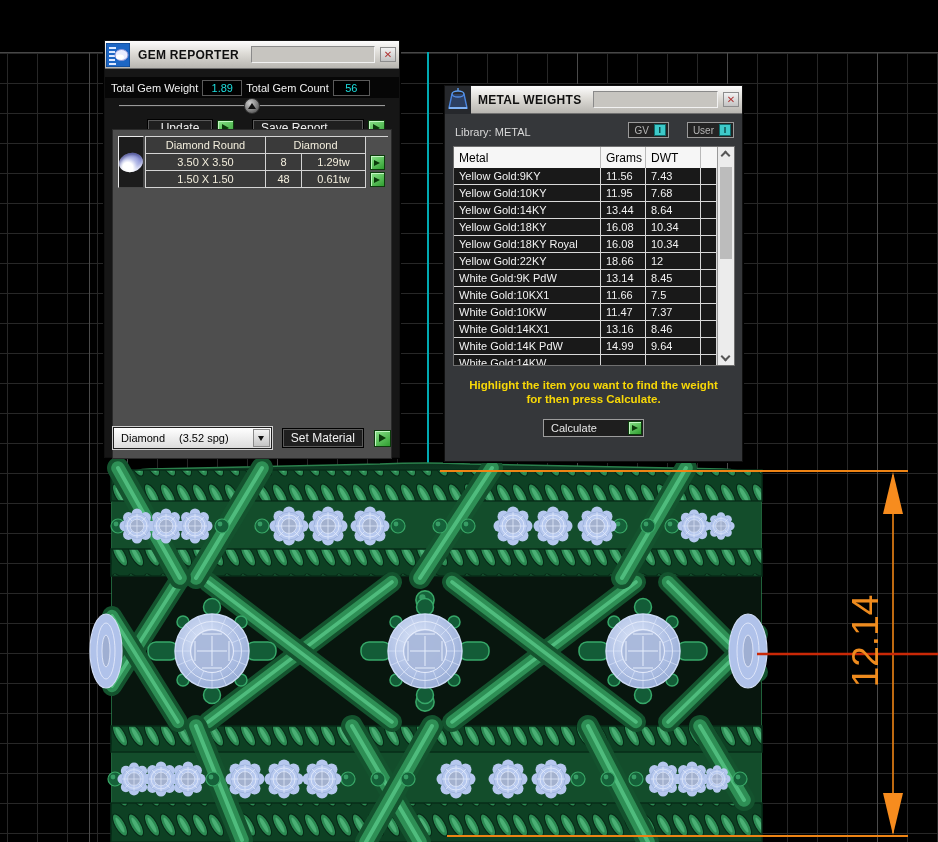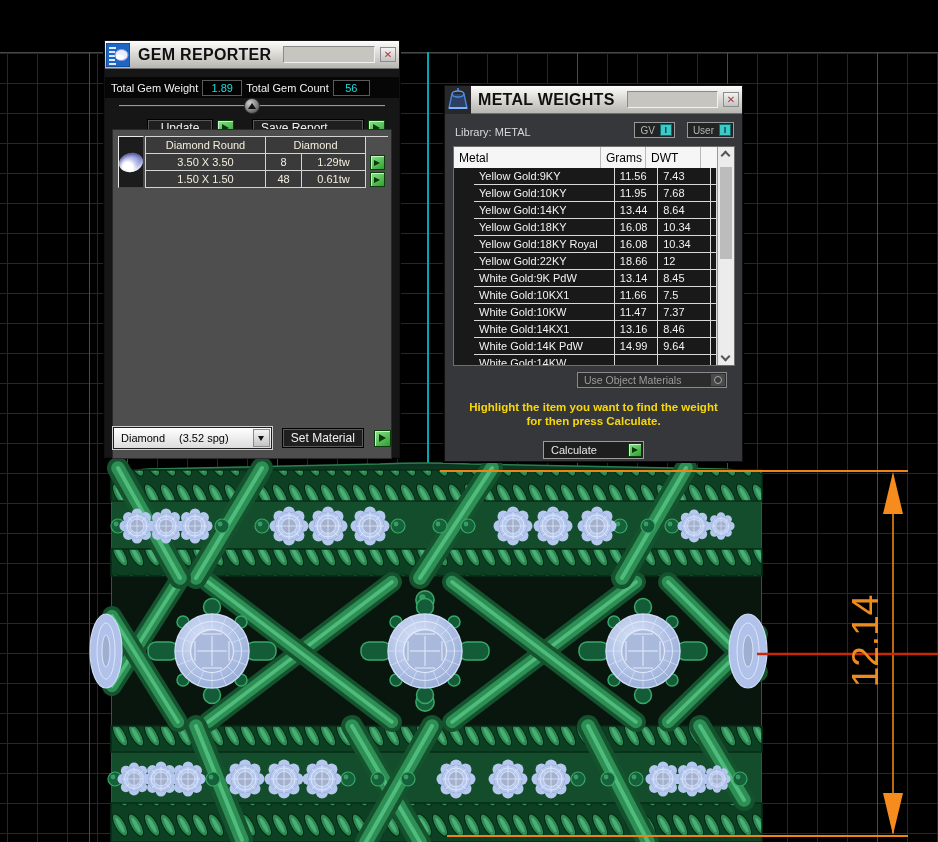--- a/index.html
+++ b/index.html
@@ -14,21 +14,21 @@
       repeating-linear-gradient(to bottom,#272727 0 1px,transparent 1px 30px);
     background-position:127px 0,7px 0,0 0;}
   .scene{position:absolute;left:0;top:0;}
 
   
   .panel{position:absolute;border:1px solid #101010;box-shadow:0 0 0 1px #000;}
   .titlebar{height:28px;display:flex;align-items:center;
     background:linear-gradient(180deg,#fdfdfd 0%,#dedcd7 45%,#b8b6b1 100%);
     border-bottom:1px solid #6f6f6f;}
   .titlebar .icon{width:26px;height:28px;flex:0 0 26px;display:flex;align-items:center;justify-content:center;}
-  .title{font-size:16px;font-weight:bold;color:#101010;padding-left:7px;letter-spacing:.3px;white-space:nowrap;text-align:right;}
+  .title{font-size:12px;font-weight:bold;color:#101010;padding-left:7px;letter-spacing:.3px;white-space:nowrap;text-align:right;}
   .tb-inset{flex:1;height:17px;margin:0 5px 0 12px;background:#c7c5c0;
     border:1px solid;border-color:#8a8a8a #f2f2f2 #f2f2f2 #8a8a8a;}
   .closebtn{width:16px;height:15px;margin-right:3px;flex:0 0 16px;
     background:linear-gradient(#f2f2f2,#c3c3c3);border:1px solid #8d8d8d;
     color:#b03434;font-weight:bold;font-size:10px;line-height:13px;text-align:center;cursor:default;}
   .garrow{width:17px;height:17px;flex:0 0 17px;background:linear-gradient(145deg,#8ae38a,#2f9e2f);
     border:1px solid #0c3c0c;box-shadow:inset 1px 1px 0 #c2f6c2;display:flex;align-items:center;justify-content:center;}
   .garrow i{display:block;width:0;height:0;border-left:7px solid #0a3a0a;border-top:4px solid transparent;border-bottom:4px solid transparent;}
   .dbtn{background:#1f1f1f;border:1px solid #000;box-shadow:inset 0 0 0 1px #5a5a5a;
     color:#f0f0f0;font-size:12px;display:flex;align-items:center;height:19px;}
@@ -71,29 +71,29 @@
   .combo-arrow{width:17px;height:18px;margin-right:1px;background:linear-gradient(#f4f4f4,#c4c4c4);
     border:1px solid #8a8a8a;display:flex;align-items:center;justify-content:center;}
   .tri-dn{width:0;height:0;border-top:5px solid #111;border-left:3.5px solid transparent;border-right:3.5px solid transparent;}
   .btn-setmat{width:86px;height:20px;justify-content:center;}
 
   
   .mw-panel{left:444px;top:85px;width:299px;height:377px;background:#35373a;}
   .mw-libraryrow{display:flex;align-items:flex-end;padding:8px 8px 0 10px;font-size:11px;color:#d8d8d8;}
   .mw-libraryrow .sp{flex:1;}
   .tgl{display:flex;align-items:center;gap:5px;background:#232323;border:1px solid #9a9a9a;
-    padding:1px 2px 1px 5px;color:#b5b5b5;font-size:10px;margin-left:12px;}
+    padding:1px 2px 1px 5px;color:#b5b5b5;font-size:10px;margin-left:18px;}
   .cyanbox{width:12px;height:12px;background:#3ec9c9;border:1px solid #0d6d6d;color:#083b3b;
     font-size:9px;font-weight:bold;line-height:10px;text-align:center;}
   .mw-tablewrap{position:relative;margin:8px 7px 0 8px;height:220px;border:1px solid #6f6f6f;overflow:hidden;background:#191919;}
   .mw-head{display:flex;height:21px;background:#f6f6f6;color:#000;font-size:12px;align-items:center;}
   .mw-cell{padding-left:5px;overflow:hidden;white-space:nowrap;}
   .c0{width:147px;} .c1{width:45px;} .c2{width:55px;} .c3{width:19px;flex:1;}
   .mw-head .mw-cell{border-right:1px solid #b9b9b9;height:100%;display:flex;align-items:center;}
-  .mw-rows{position:absolute;left:0;right:17px;top:21px;bottom:0;overflow:hidden;padding-left:20px;}
+  .mw-rows{position:absolute;left:0;right:17px;top:21px;bottom:0;overflow:hidden;}
   .mw-row{display:flex;height:17px;background:#191919;color:#f2f2f2;font-size:11px;
     border-bottom:1px solid #d9d9d9;align-items:center;}
   .mw-row .mw-cell{border-right:1px solid #d9d9d9;height:100%;display:flex;align-items:center;}
   .mw-scroll{position:absolute;right:0;top:0;bottom:0;width:17px;background:#ececec;border-left:1px solid #999;}
   .chev{position:absolute;left:4px;width:7px;height:7px;border-left:2px solid #555;border-top:2px solid #555;}
   .chev.up{top:5px;transform:rotate(45deg);}
   .chev.dn{bottom:5px;transform:rotate(225deg);}
   .mw-thumb{position:absolute;left:2px;right:2px;top:20px;height:92px;background:#bcbcbc;}
   .uom-row{display:flex;justify-content:flex-end;padding:6px 15px 0 0;}
   .uom{display:flex;align-items:center;justify-content:space-between;width:150px;height:16px;
@@ -558,28 +558,20 @@
             <div class="mw-cell c3"></div>
           </div>
         </div>
       <div class="mw-scroll">
         <i class="chev up"></i>
         <div class="mw-thumb"></div>
         <i class="chev dn"></i>
       </div>
     </div>
 
-    <div class="uom-row">
-      <div class="uom">
-        <span>Use Object Materials</span>
-        <span class="uom-circwrap">
-            <span class="uom-circ"></span>
-          </span>
-      </div>
-    </div>
 
     <div class="mw-instr">
       <div>Highlight the item you want to find the weight</div>
       <div>for then press Calculate.</div>
     </div>
 
     <div class="calcrow">
       <div class="calc">
         <span>Calculate</span>
         <span class="garrow">

